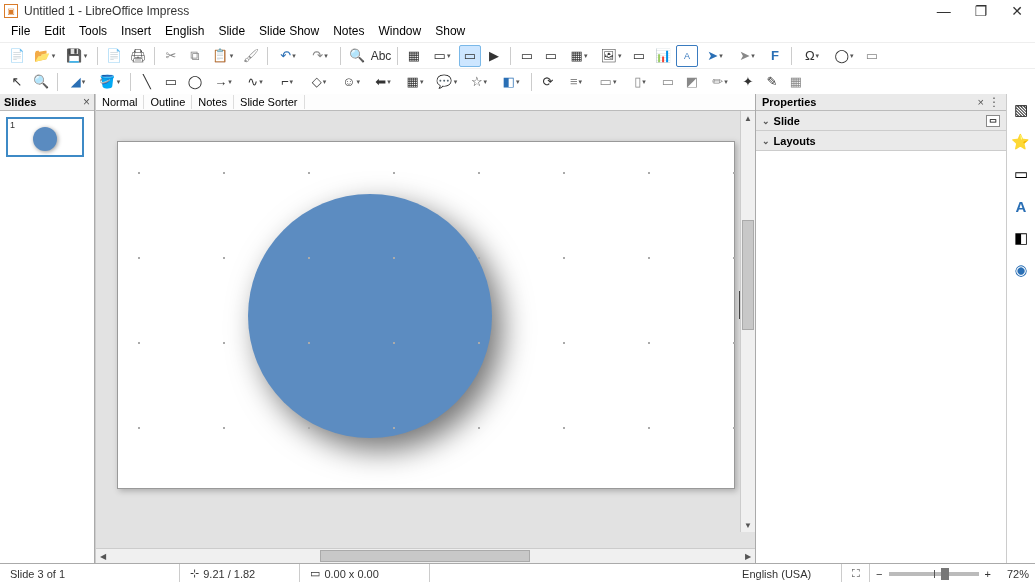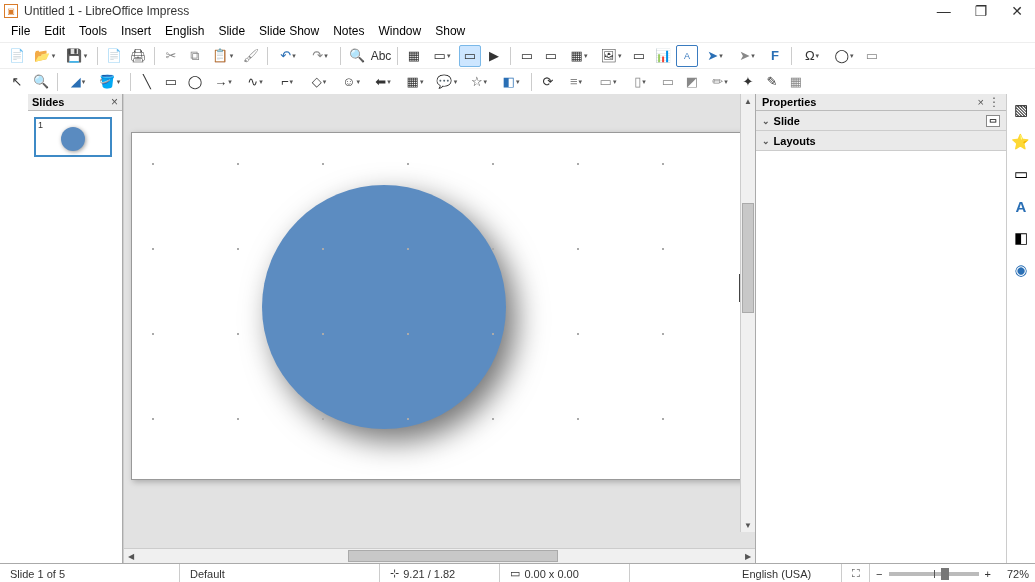--- a/index.html
+++ b/index.html
@@ -17,21 +17,21 @@
 
 
 .toolbar { height: 26px; display: flex; align-items: center; padding: 1px 6px; gap: 2px; border-top: 1px solid #eee; }
 .tbtn { width: 22px; height: 22px; display: flex; align-items: center; justify-content: center; font-size: 13px; color: #333; border-radius: 2px; }
 .tbtn.wide { width: 30px; }
 .tbtn .dd { font-size: 7px; margin-left: 1px; color: #555; }
 .tbtn.sel { background: #cde6ff; border: 1px solid #7ab8e8; }
 .tsep { width: 1px; height: 18px; background: #ccc; margin: 0 3px; }
 
 
-.mainrow { display: flex; height: 469px; margin-left: 28px; }
+.mainrow { display: flex; height: 469px; }
 
 
 .slidespanel { width: 95px; border-right: 1px solid #aaa; display: flex; flex-direction: column; }
 .slidespanel .header { height: 17px; background: #eaeaea; border-bottom: 1px solid #bbb; font-size: 11px; font-weight: bold; padding: 1px 4px; display: flex; align-items: center; }
 .slidespanel .header .x { margin-left: auto; font-size: 12px; font-weight: normal; color: #555; }
 .thumb-wrap { padding: 6px; }
 .thumb { width: 78px; height: 40px; border: 2px solid #3e8ac6; background: #fff; position: relative; }
 .thumb .num { position: absolute; top: 1px; left: 2px; font-size: 9px; color: #333; }
 .thumb .circ { position: absolute; width: 24px; height: 24px; background: #5a8bc0; border-radius: 50%; top: 8px; left: 25px; box-shadow: 1px 1px 4px rgba(0,0,0,0.4); }
 
@@ -191,20 +191,26 @@
     </div>
     <div class="thumb-wrap">
       <div class="thumb">
         <span class="num">1</span>
         <div class="circ"></div>
       </div>
     </div>
   </div>
 
   <div class="center">
+    <div class="viewtabs">
+      <span>Normal</span>
+      <span>Outline</span>
+      <span>Notes</span>
+      <span>Slide Sorter</span>
+    </div>
     <div class="editarea">
 
       <div class="slidecanvas">
         <div class="bigcircle"></div>
       <div class="grid-dot" style="left: 20px; top: 30px;"></div>
           <div class="grid-dot" style="left: 105px; top: 30px;"></div>
           <div class="grid-dot" style="left: 190px; top: 30px;"></div>
           <div class="grid-dot" style="left: 275px; top: 30px;"></div>
           <div class="grid-dot" style="left: 360px; top: 30px;"></div>
           <div class="grid-dot" style="left: 445px; top: 30px;"></div>
@@ -275,22 +281,21 @@
     <div class="ric">▧</div>
     <div class="ric">⭐</div>
     <div class="ric">▭</div>
     <div class="ric blue" style="font-weight:bold">A</div>
     <div class="ric">◧</div>
     <div class="ric blue">◉</div>
   </div>
 </div>
 
 <div class="statusbar">
-  <div class="cell" style="width:180px">Slide 1 of 5</div>
-  <div class="cell" style="width:200px">Default</div>
+  <div class="cell" style="width:180px">Slide 3 of 1</div>
   <div class="cell" style="width:120px">
       <span style="margin-right:4px">⊹</span>
       <span>9.21 / 1.82</span>
     </div>
   <div class="cell" style="width:130px">
       <span style="margin-right:4px">▭</span>
       <span>0.00 x 0.00</span>
     </div>
   <div class="spacer"></div>
   <div class="cell" style="width:110px">English (USA)</div>

